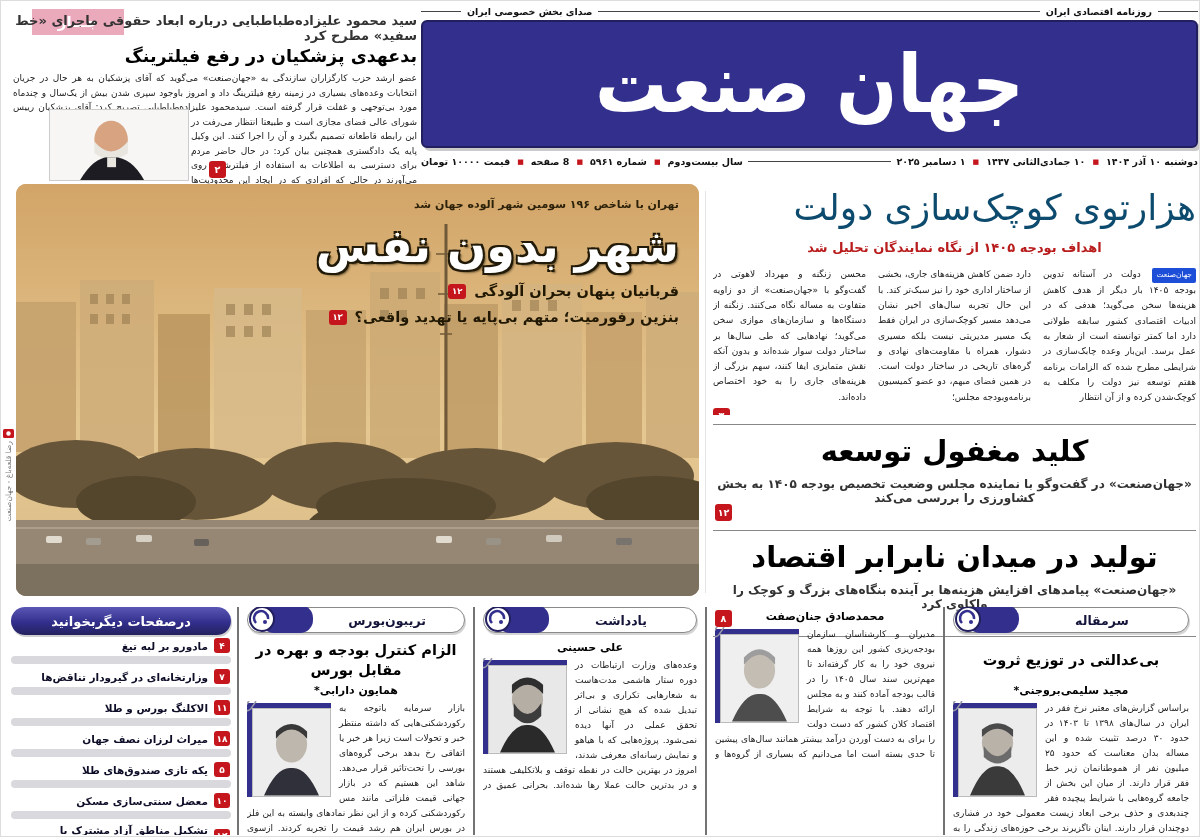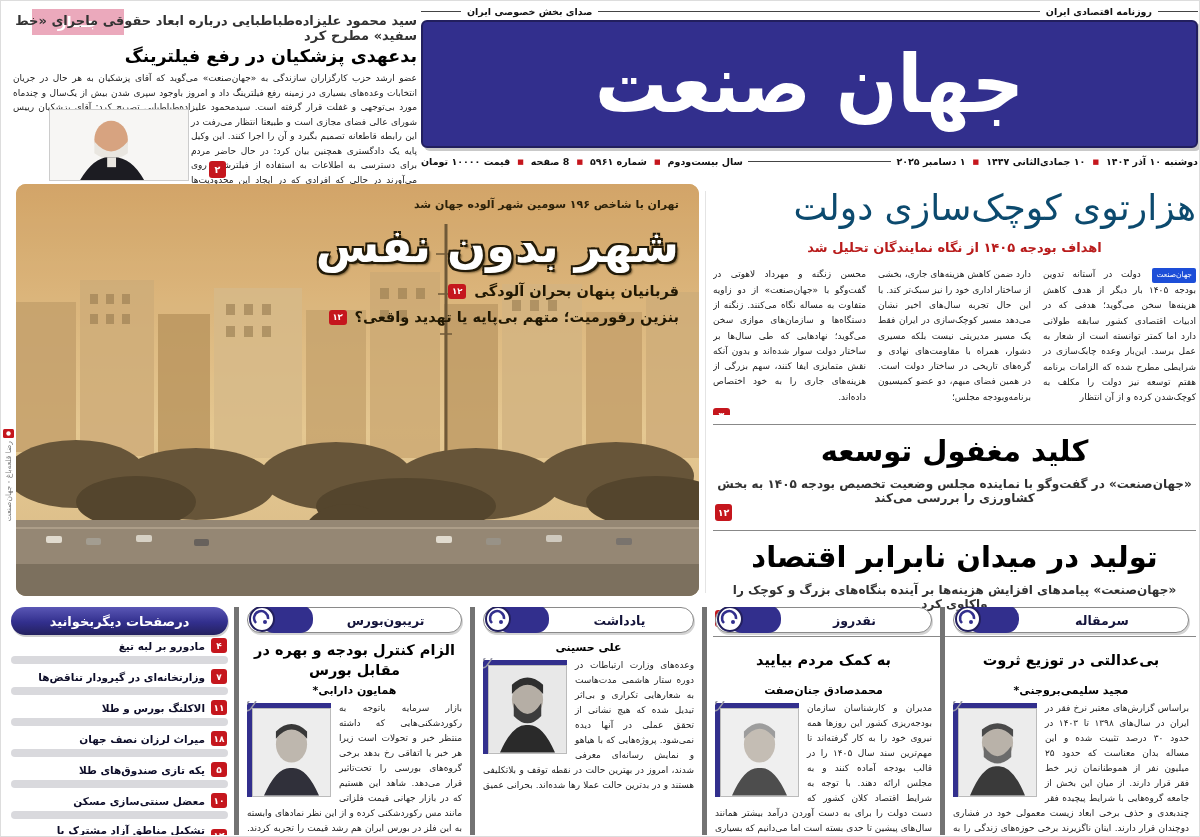--- a/index.html
+++ b/index.html
@@ -70,21 +70,21 @@
   .hr { border-top:1px solid #888; margin-top:9px; }
   .sec { position:relative; text-align:center; padding:9px 0 16px; }
   .sec-h { font-size:29px; font-weight:700; color:#000; }
   .sec-sub { font-size:12px; font-weight:bold; color:#333; margin-top:9px; }
   .sec .pbadge { position:absolute; left:2px; bottom:0; }
 
   
   .bottom { position:absolute; left:8px; top:606px; width:1188px; height:228px; display:flex; direction:rtl; }
   .o-col { padding:0 8px; overflow:hidden; }
   .o-col + .o-col { border-left:0; }
-  .o-col:not(:first-child) { border-right:5px solid #737373; }
+  .o-col:not(:first-child) { border-right:2px solid #737373; }
   .col-header { position:relative; height:26px; margin-bottom:8px; }
   .col-pill { position:absolute; inset:0; background:#fff; border:1.5px solid #8a8a8a; border-radius:13px;
     box-shadow:1px 2px 0 #d4d4d4; }
   .col-title { position:absolute; right:0; left:62px; top:0; bottom:0; display:flex; align-items:center;
     justify-content:center; font-size:12.5px; font-weight:bold; color:#14143a; }
   .col-tab { position:absolute; left:14px; top:-2px; width:52px; height:28px; background:#322f8d; border-radius:13px; }
   .col-logo { position:absolute; left:0; top:-3px; width:30px; height:30px; }
   .col-headline { font-size:14.5px; font-weight:900; color:#000; text-align:center; line-height:1.35;
     min-height:40px; display:flex; align-items:center; justify-content:center; }
   .col-author { font-size:11px; font-weight:bold; color:#000; text-align:center; margin:3px 0 4px; }
@@ -325,31 +325,20 @@
           </svg></span>
           <svg class="clip" viewBox="0 0 18 18">
             <path d="M5 13 V5 a3 3 0 0 1 6 0 v7 a5 5 0 0 1 -10 0 V6" fill="none" stroke="#9a9aa8" stroke-width="1.6"></path>
           </svg>
         </span>
         <span>براساس گزارش‌های معتبر نرخ فقر در ایران در سال‌های ۱۳۹۸ تا ۱۴۰۳ در حدود ۳۰ درصد تثبیت شده و این مساله بدان معناست که حدود ۲۵ میلیون نفر از هموطنانمان زیر خط فقر قرار دارند. از میان این بخش از جامعه گروه‌هایی با شرایط پیچیده فقر چندبعدی و حذف برخی ابعاد زیست معمولی خود در فشاری دوچندان قرار دارند. اینان ناگزیرند برخی حوزه‌های زندگی را به بهای زنده ماندن و داشتن اندک خوراک و سرپناه محقر اجاره‌ای به فراموشی سپرده و در آن بخش‌ها اسیر هیولای فقر ناشی از بحران‌های اقتصادی مبتنی بر سیاستگذاری‌ها و تصمیم‌سازی‌های نظام حکمرانی شوند. هنگامی که به فقر</span>
       </div>
     </div>
 
     <div class="o-col" style="width:238px">
-      <div class="col-header">
-        <div class="col-pill"></div>
-        <div class="col-title">نقدروز</div>
-        <div class="col-tab"></div>
-        <svg class="col-logo" viewBox="0 0 30 30">
-          <circle cx="15" cy="15" r="12" fill="#fff" stroke="#221f5e" stroke-width="2"></circle>
-          <path d="M9 19 a7 7 0 1 1 12 -4" stroke="#322f8d" stroke-width="2.5" fill="none"></path>
-          <circle cx="18" cy="18" r="2" fill="#322f8d"></circle>
-        </svg>
-      </div>
-      <div class="col-headline">به کمک مردم بیایید</div>
       <div class="col-author">محمدصادق جنان‌صفت</div>
       <div class="col-body">
         <span class="col-photo">
           <span class="ph"><svg viewBox="0 0 84 94" width="100%" height="100%">
             <rect width="84" height="94" fill="#efefef"></rect>
             <ellipse cx="42" cy="38" rx="17" ry="20" fill="#c4bdb4"></ellipse>
             <path d="M25 32 Q42 10 59 32 L59 24 Q42 6 25 24 Z" fill="#9d9d9d"></path>
             <path d="M12 94 Q26 62 42 64 Q58 62 72 94 Z" fill="#4d4d4d"></path>
           </svg></span>
           <svg class="clip" viewBox="0 0 18 18">

